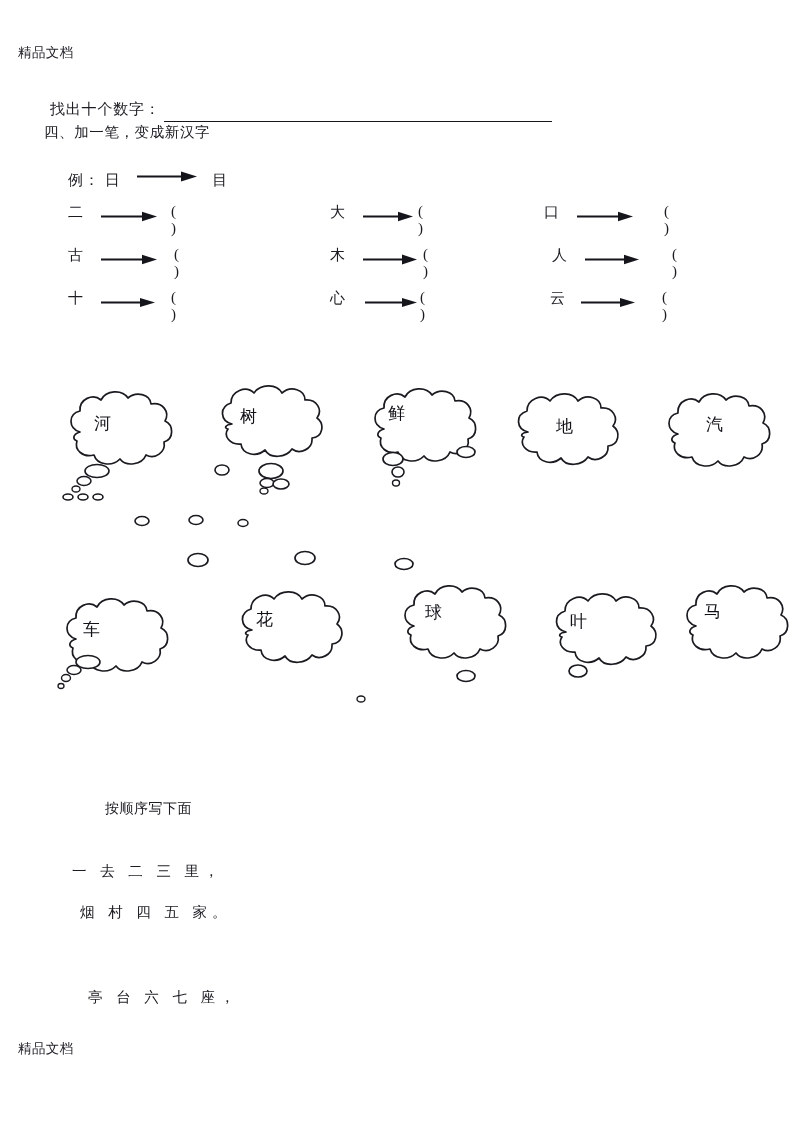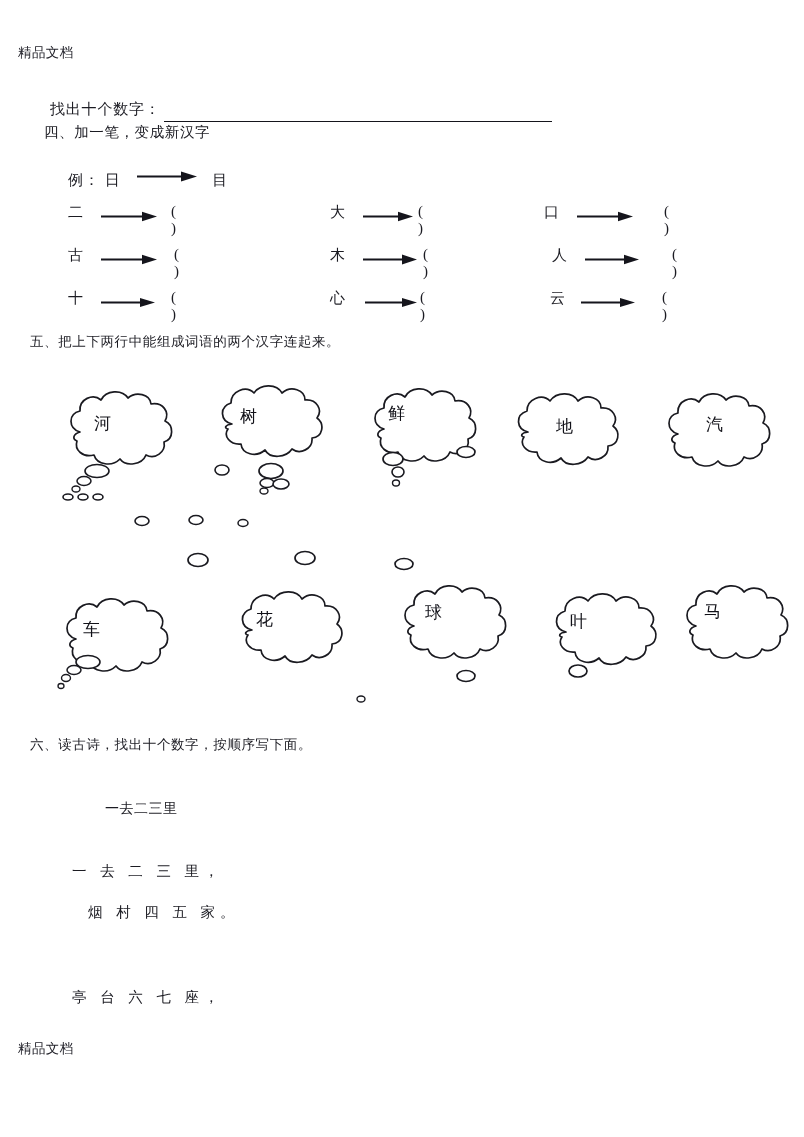--- a/index.html
+++ b/index.html
@@ -94,22 +94,22 @@
     position: absolute;
     font-size: 17px;
     color: #111118;
     font-family: "Liberation Serif", "DejaVu Serif", serif;
   }
 
   
   .poem-title { left: 105px; top: 800px; font-size: 14px; letter-spacing: .5px; }
   .poem-line { font-size: 14.5px; letter-spacing: 5px; }
   .pl1 { left: 72px; top: 862px; }
-  .pl2 { left: 88px; top: 903px; }
-  .pl3 { left: 72px; top: 988px; }
+  .pl2 { left: 80px; top: 903px; }
+  .pl3 { left: 88px; top: 988px; }
 </style>
 </head>
 <body>
 
 <div class="page">
 
   <div class="abs watermark-top">精品文档</div>
 
   <div class="abs q3-tail">找出十个数字：</div>
   <div class="q3-rule"></div>
@@ -241,21 +241,20 @@
             <path d="M40 0.9 L55 5.5 L40 10.1 Z" fill="#15151c"></path>
           </svg>
         </span>
         <span class="paren" style="left:112px;">
           <span>(</span><span class="gap"></span><span>)</span>
         </span>
       </div>
     </div>
   </div>
 
-  <div class="abs sec-head h5">五、把上下两行中能组成词语的两个汉字连起来。</div>
 
   <svg class="cloud-layer" viewBox="0 0 804 1137">
     <defs>
 
       <g id="cloudA">
         <path d="M18 44
                  C6 40 6 26 18 23
                  C17 11 31 5 39 12
                  C44 2 60 1 66 10
                  C74 3 88 6 89 16
@@ -362,23 +361,22 @@
     <span class="cloud-word" style="left:556px; top:415px;">地</span>
     <span class="cloud-word" style="left:706px; top:413px;">汽</span>
 
     <span class="cloud-word" style="left:83px;  top:618px;">车</span>
     <span class="cloud-word" style="left:256px; top:608px;">花</span>
     <span class="cloud-word" style="left:425px; top:601px;">球</span>
     <span class="cloud-word" style="left:570px; top:610px;">叶</span>
     <span class="cloud-word" style="left:704px; top:600px;">马</span>
   </div>
 
-  <div class="abs sec-head h6">六、读古诗，找出十个数字，按顺序写下面。</div>
-
-  <div class="abs poem-title">一去二三里</div>
+
+  <div class="abs poem-title">按顺序写下面</div>
 
   <div class="abs poem-line pl1">一 去 二 三 里，</div>
   <div class="abs poem-line pl2">烟 村 四 五 家。</div>
   <div class="abs poem-line pl3">亭 台 六 七 座，</div>
 
   <div class="abs watermark-bottom">精品文档</div>
 
 </div>
 
 </body></html>

